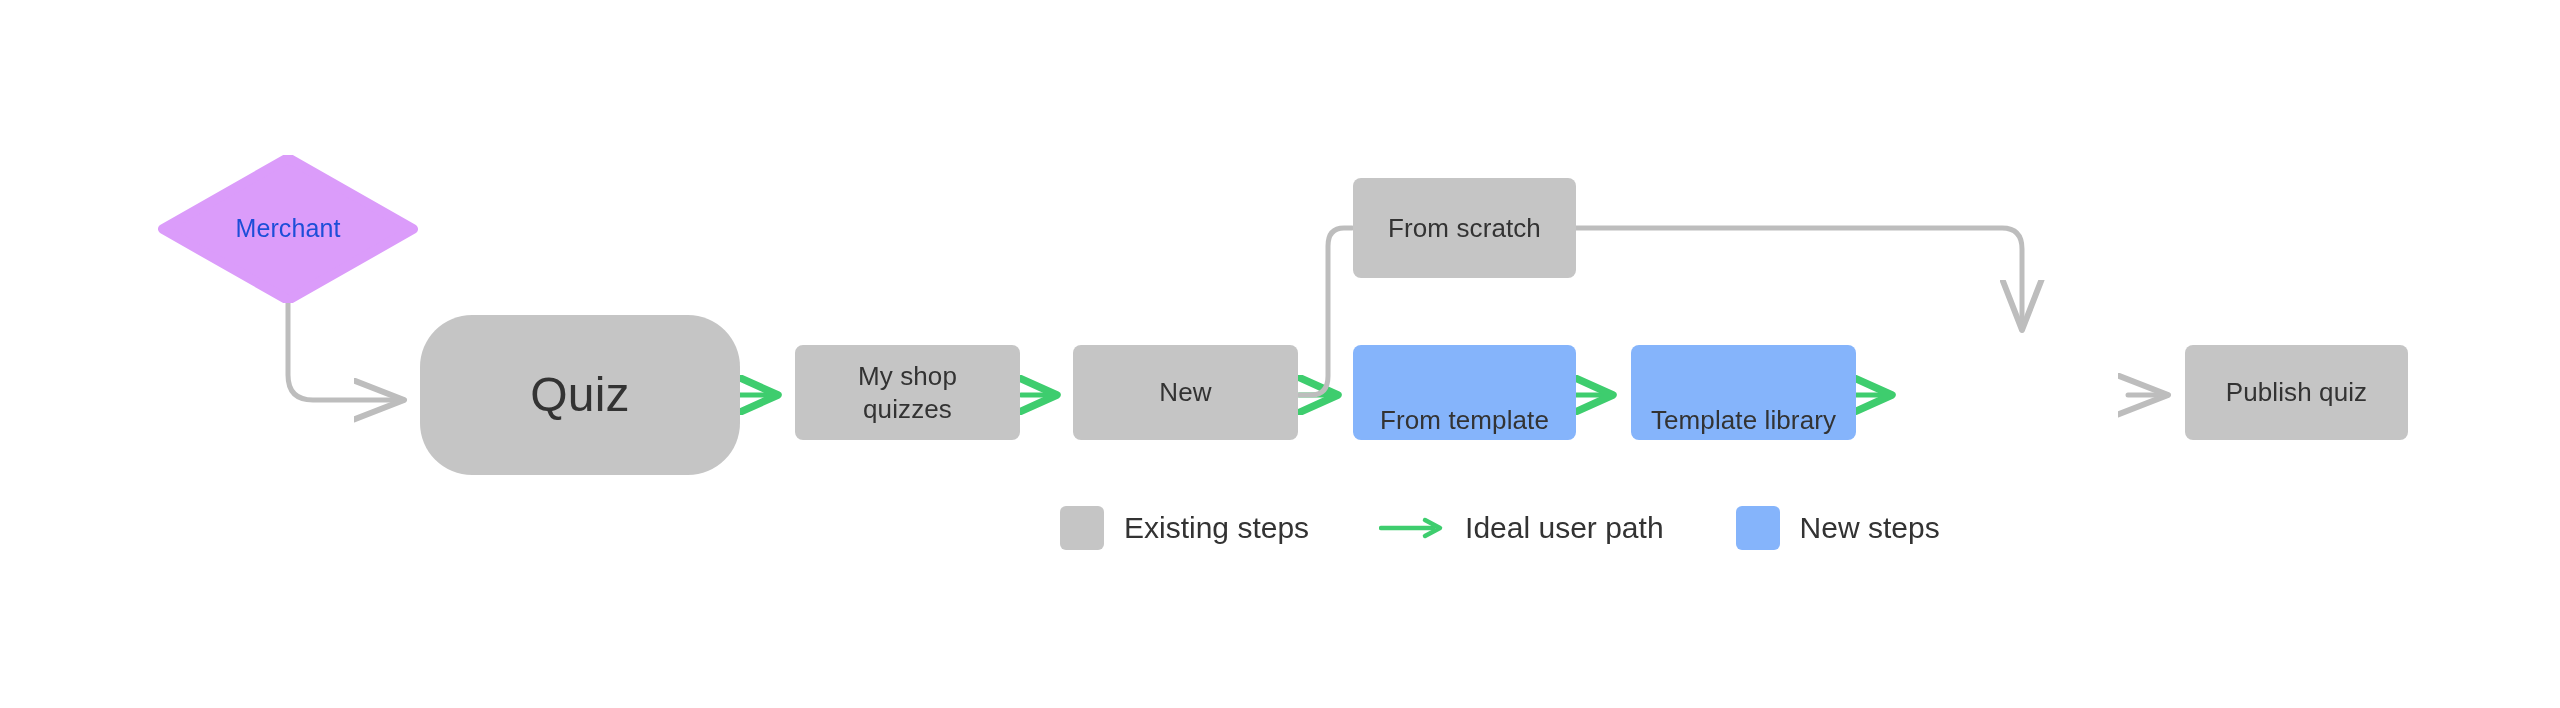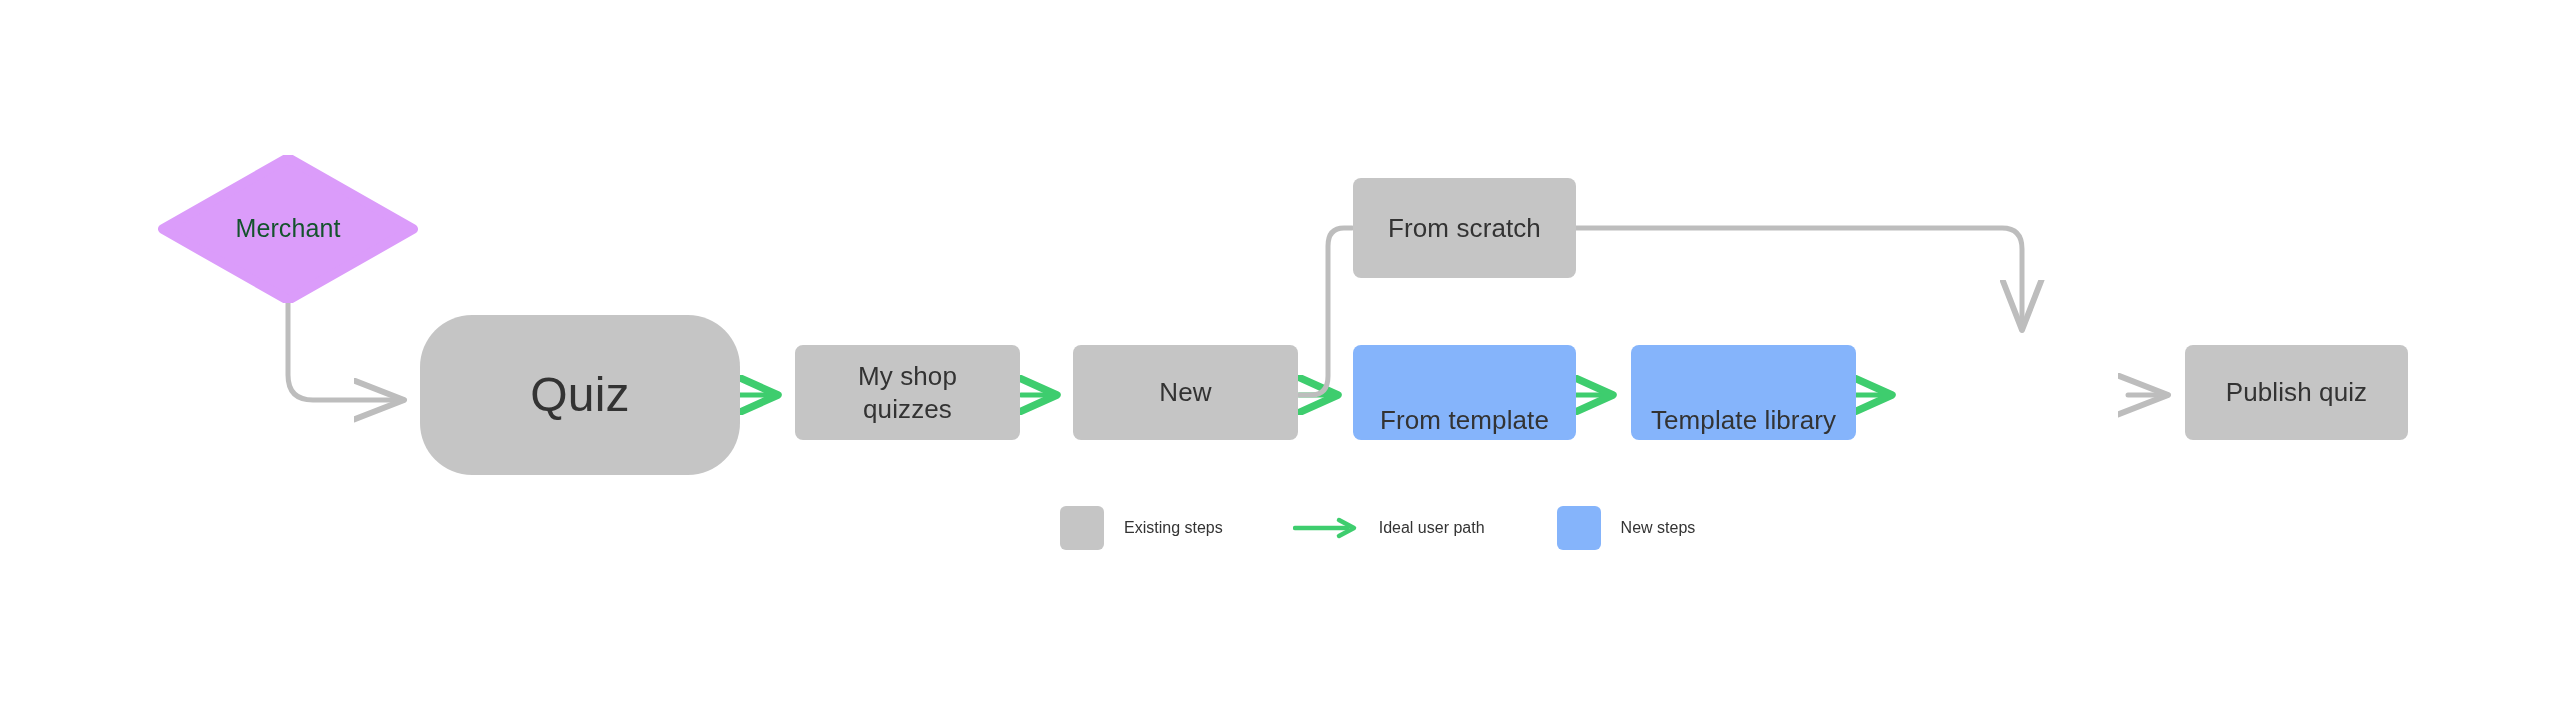--- a/index.html
+++ b/index.html
@@ -62,21 +62,21 @@
     position: absolute;
     left: 0;
     top: 0;
     width: 100%;
     height: 100%;
   }
   .diamond-label {
     position: relative;
     z-index: 2;
     font-size: 25px;
-    color: #14532d;
+    color: #1d4ed8;
   }
   
   #legend {
     position: absolute;
     left: 1060px;
     top: 500px;
     height: 56px;
     display: flex;
     align-items: center;
     gap: 0px;
@@ -92,21 +92,21 @@
     flex: 0 0 auto;
   }
   .legend-swatch.gray { background: #c5c5c5; }
   .legend-swatch.blue { background: #85b4fb; }
   .legend-arrow {
     width: 66px;
     height: 26px;
     flex: 0 0 auto;
   }
   .legend-label {
-    font-size: 16px;
+    font-size: 30px;
     color: #333333;
     white-space: nowrap;
     margin-left: 20px;
   }
   .legend-gap-a { width: 70px; }
   .legend-gap-b { width: 72px; }
 </style>
 </head>
 <body>
 

